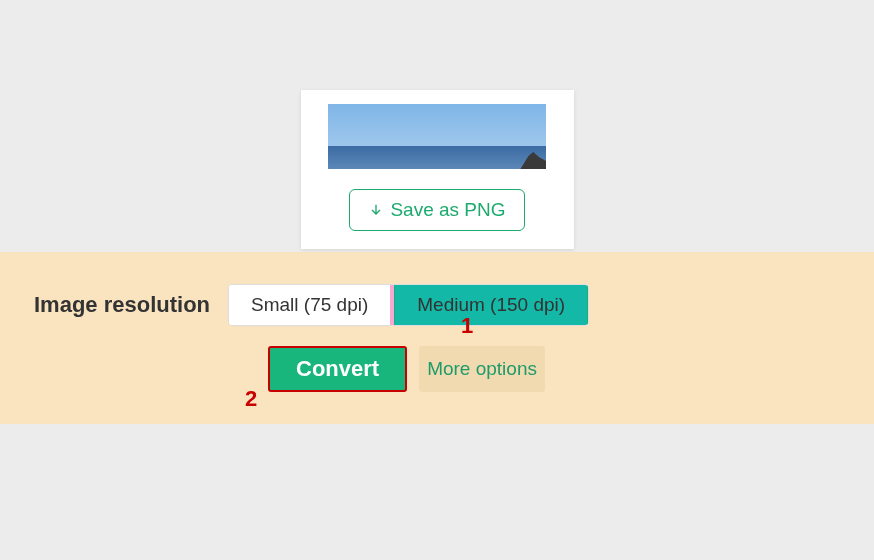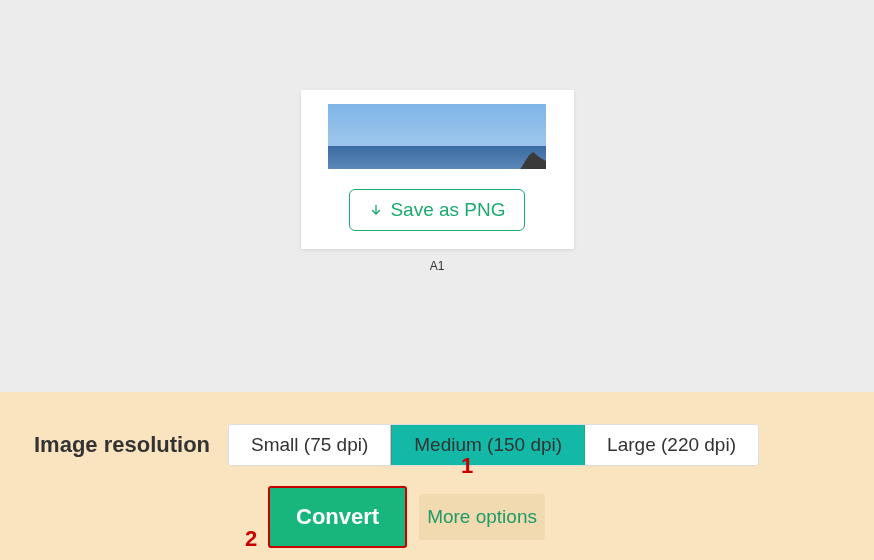--- a/index.html
+++ b/index.html
@@ -8,21 +8,21 @@
       padding: 0;
     }
     body {
       font-family: -apple-system, BlinkMacSystemFont, "Segoe UI", Arial, sans-serif;
       width: 874px;
       height: 560px;
       background: #edecec;
       color: #333;
     }
     .top-section {
-      height: 392px;
+      height: 252px;
       display: flex;
       flex-direction: column;
       align-items: center;
       padding-top: 90px;
     }
     .preview-card {
       width: 273px;
       background: #fff;
       box-shadow: 0 1px 4px rgba(0,0,0,0.1);
       display: flex;
@@ -78,21 +78,21 @@
       fill: none;
       stroke-width: 2;
     }
     .preview-label {
       margin-top: 10px;
       font-size: 12px;
       color: #333;
     }
     .bottom-section {
       background: #fae4c0;
-      height: 282px;
+      height: 172px;
       padding: 32px 34px 0 34px;
       position: relative;
     }
     .row {
       display: flex;
       align-items: center;
       margin-bottom: 20px;
       position: relative;
     }
     .label {
@@ -106,21 +106,21 @@
       background: #fff;
       border: 1px solid #ddd;
       border-radius: 4px;
       overflow: hidden;
     }
     .btn-group .opt {
       padding: 9px 22px;
       font-size: 19px;
       color: #333;
       cursor: pointer;
-      border-right: 1px solid #f9a8d4;
+      border-right: 4px solid #f9a8d4;
       background: #fff;
       position: relative;
     }
     .btn-group .opt:last-child {
       border-right: none;
     }
     .btn-group .opt.selected-res {
       background: #14b8a6;
       border: 1px solid #1eae72;
       margin: -1px 0;
@@ -134,21 +134,21 @@
     .row-convert {
       margin-left: 234px;
       margin-top: 12px;
     }
     .convert-btn {
       background: #18b57c;
       color: #fff;
       font-size: 22px;
       font-weight: 700;
       border: 2px solid #c70000;
-      padding: 16px 26px;
+      padding: 8px 26px;
       cursor: pointer;
       border-radius: 3px;
     }
     .more-options {
       margin-left: 12px;
       background: #f2dab0;
       color: #1e9b6a;
       font-size: 19px;
       padding: 12px 8px;
       cursor: pointer;
@@ -209,21 +209,20 @@
   </div>
   <div class="preview-label">A1</div>
 </div>
 
 <div class="bottom-section">
   <div class="row row-resolution">
     <div class="label">Image resolution</div>
     <div class="btn-group">
       <div class="opt">Small (75 dpi)</div>
       <div class="opt selected-res">Medium (150 dpi)</div>
-      <div class="opt">Large (220 dpi)</div>
     </div>
   </div>
 
 
   <div class="row row-convert">
     <button class="convert-btn">Convert</button>
     <div class="more-options">More options</div>
   </div>
 
   <div class="annotation ann-1">1</div>

